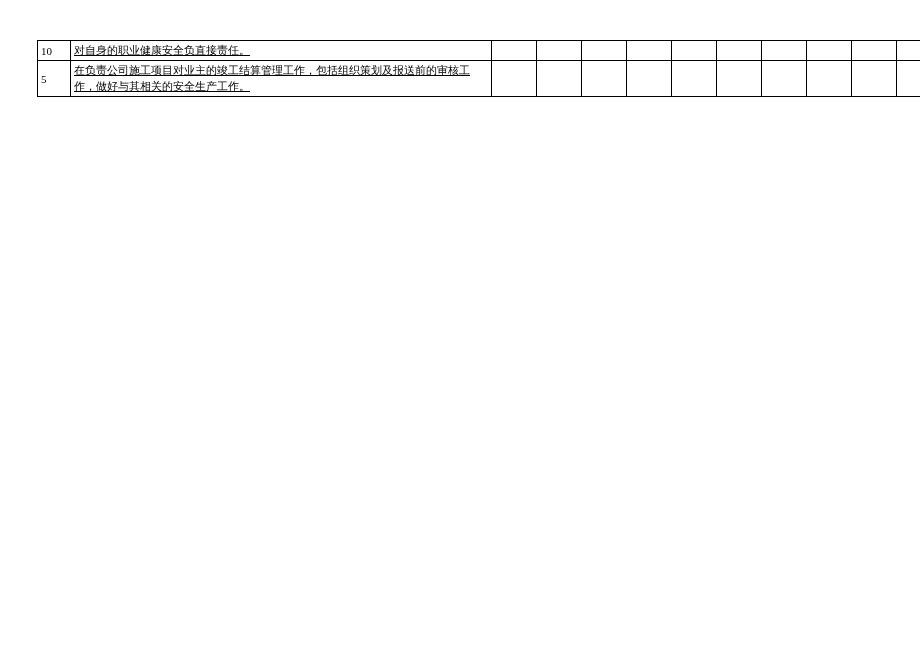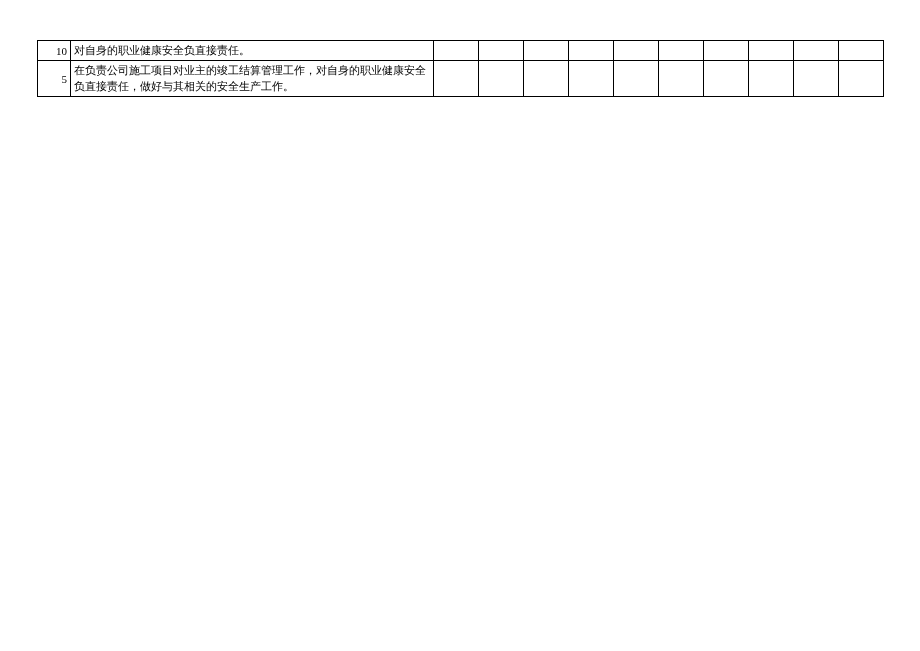--- a/index.html
+++ b/index.html
@@ -28,26 +28,27 @@
       table-layout: fixed;
     }
     td {
       border: 1px solid #000;
       vertical-align: middle;
       padding: 2px 3px;
       height: 18px;
     }
     .col-num {
       width: 33px;
-      text-align: right;
+      text-align: left;
     }
     .col-desc {
-      width: 363px;
+      width: 421px;
       text-align: left;
       line-height: 1.4;
+      text-decoration: underline;
     }
     .col-empty {
       width: 45px;
     }
     .row-tall td {
       height: 34px;
     }
   </style>
 </head>
 <body>
@@ -64,21 +65,21 @@
         <td class="col-empty"></td>
         <td class="col-empty"></td>
         <td class="col-empty"></td>
         <td class="col-empty"></td>
         <td class="col-empty"></td>
         <td class="col-empty"></td>
         <td class="col-empty"></td>
       </tr>
       <tr class="row-tall">
         <td class="col-num">5</td>
-        <td class="col-desc">在负责公司施工项目对业主的竣工结算管理工作，对自身的职业健康安全负直接责任，做好与其相关的安全生产工作。</td>
+        <td class="col-desc">在负责公司施工项目对业主的竣工结算管理工作，包括组织策划及报送前的审核工作，做好与其相关的安全生产工作。</td>
         <td class="col-empty"></td>
         <td class="col-empty"></td>
         <td class="col-empty"></td>
         <td class="col-empty"></td>
         <td class="col-empty"></td>
         <td class="col-empty"></td>
         <td class="col-empty"></td>
         <td class="col-empty"></td>
         <td class="col-empty"></td>
         <td class="col-empty"></td>

